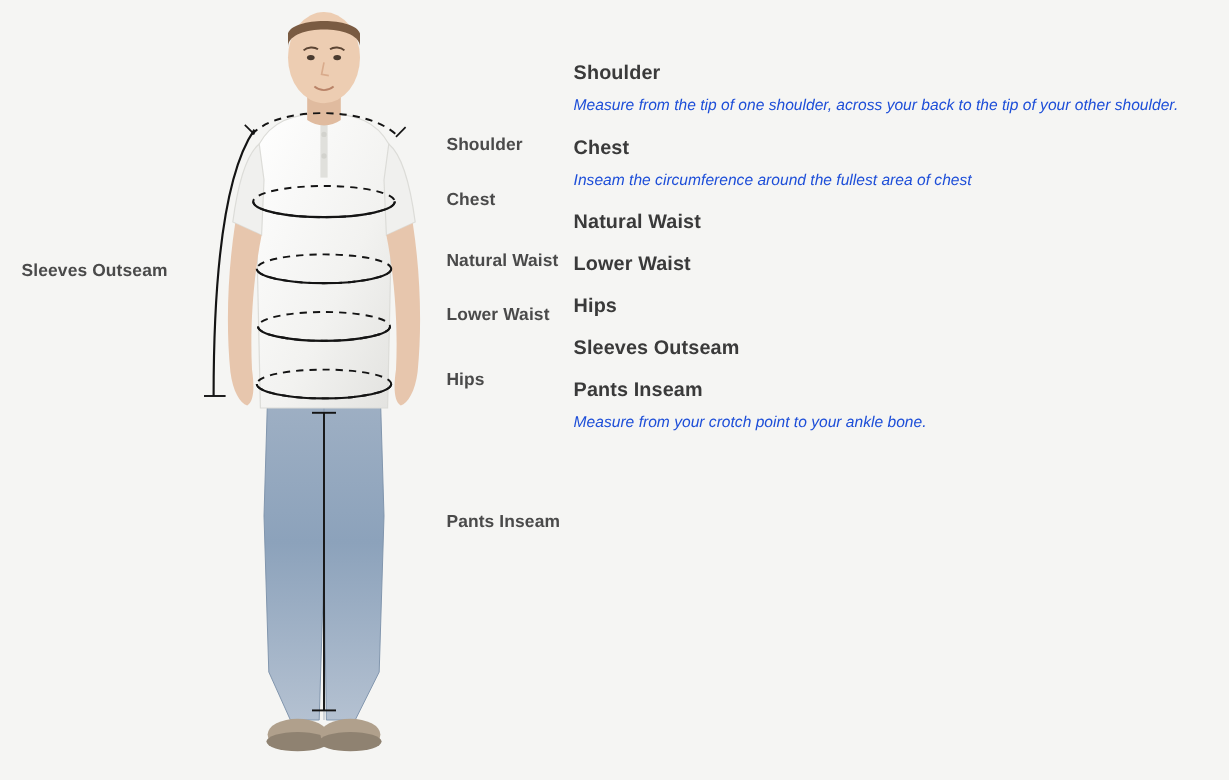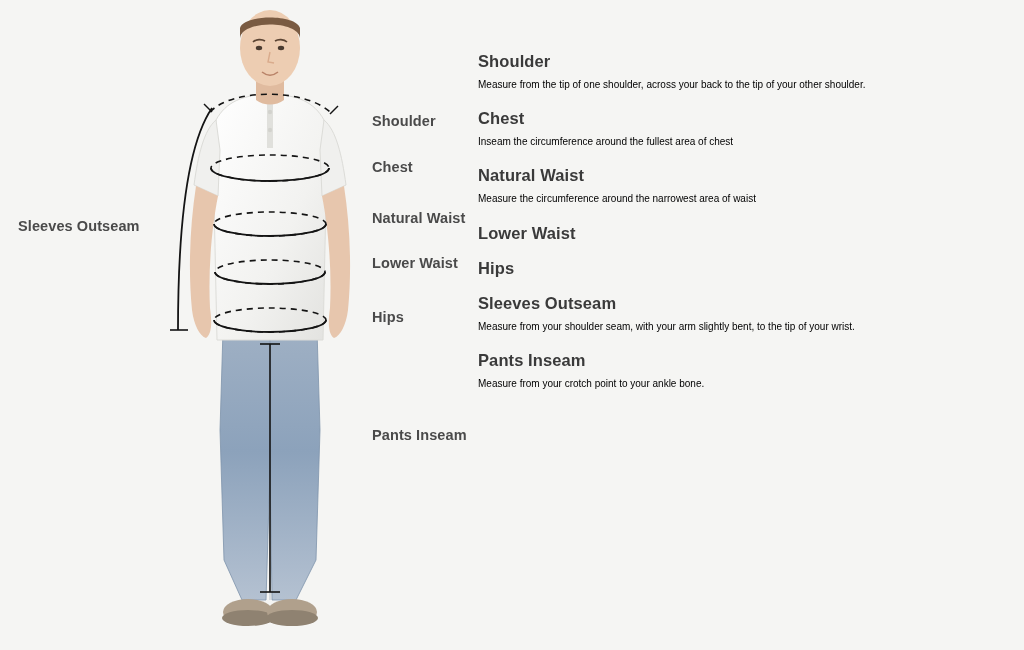--- a/index.html
+++ b/index.html
@@ -49,25 +49,26 @@
   }
   .desc-item { margin-bottom: 16px; }
   .desc-item .d-title {
     font-size: 16.5px;
     font-weight: bold;
     color: #3a3a3a;
     margin: 0 0 6px 0;
     letter-spacing: .1px;
   }
   .desc-item .d-body {
-    font-size: 10px;
+    font-size: 13px;
     line-height: 1.62;
-    color: #000000;
+    color: #1d4ed8;
     margin: 0;
     max-width: 520px;
+    font-style: italic;
   }
 </style>
 </head>
 <body>
 
 <div id="page">
 
   <div class="figure-wrap">
     <svg class="figure-svg" width="260" height="650" viewBox="0 0 260 650">
       <defs>
@@ -156,34 +157,32 @@
       <p class="d-body">Measure from the tip of one shoulder, across your back to the tip of your other shoulder.</p>
     </div>
 
     <div class="desc-item">
       <p class="d-title">Chest</p>
       <p class="d-body">Inseam the circumference around the fullest area of chest</p>
     </div>
 
     <div class="desc-item">
       <p class="d-title">Natural Waist</p>
-      <p class="d-body">Measure the circumference around the narrowest area of waist</p>
     </div>
 
     <div class="desc-item">
       <p class="d-title">Lower Waist</p>
     </div>
 
     <div class="desc-item">
       <p class="d-title">Hips</p>
     </div>
 
     <div class="desc-item">
       <p class="d-title">Sleeves Outseam</p>
-      <p class="d-body">Measure from your shoulder seam, with your arm slightly bent, to the tip of your wrist.</p>
     </div>
 
     <div class="desc-item">
       <p class="d-title">Pants Inseam</p>
       <p class="d-body">Measure from your crotch point to your ankle bone.</p>
     </div>
 
   </div>
 
 </div>

